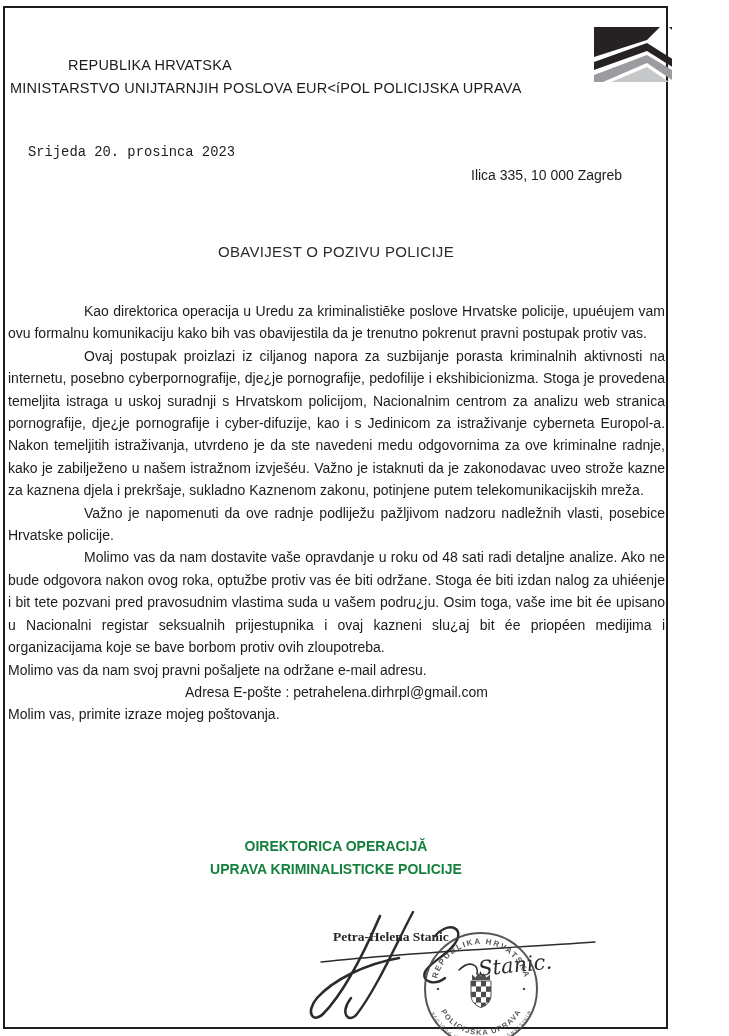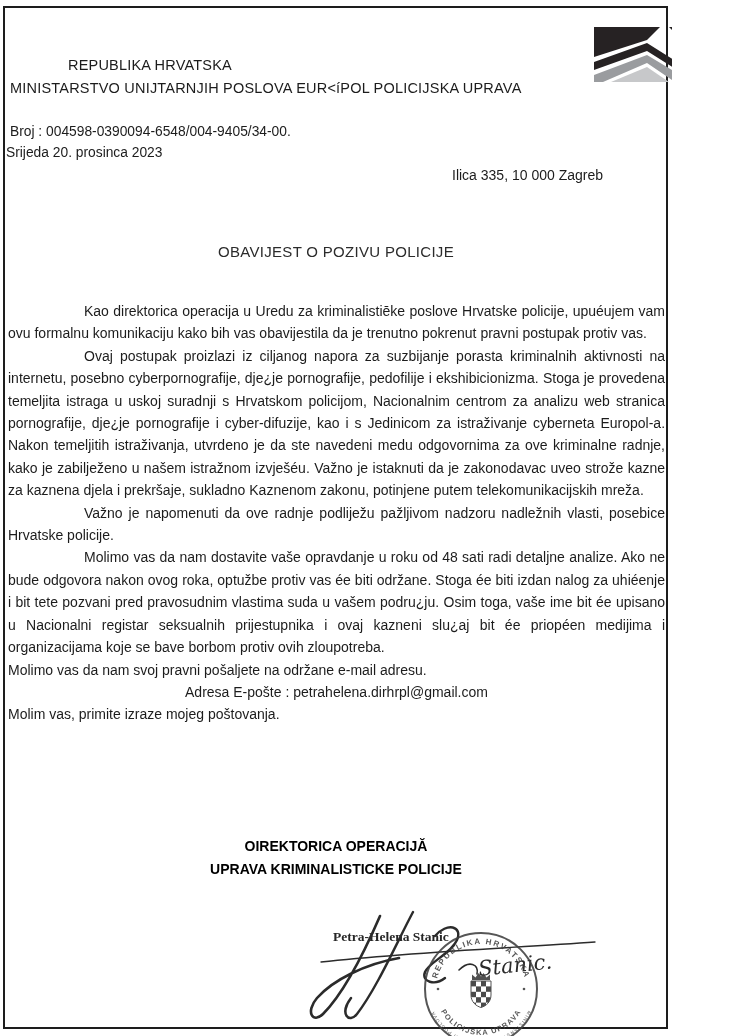--- a/index.html
+++ b/index.html
@@ -5,34 +5,34 @@
   html,body{margin:0;padding:0;background:#fff;}
   .page{
     position:relative;width:672px;height:1036px;background:#ffffff;
     overflow:hidden;font-family:"Liberation Sans",sans-serif;color:#1c1c1c;
   }
   .page-border{position:absolute;left:3px;top:6px;right:4px;bottom:7px;border:2px solid #1d1d1d;pointer-events:none;}
   .logo{position:absolute;left:590px;top:24px;width:96px;height:58px;}
   .org-line1{position:absolute;left:68px;top:57px;font-size:14.5px;letter-spacing:.2px;}
   .org-line2{position:absolute;left:10px;top:80px;font-size:14.5px;letter-spacing:.2px;white-space:nowrap;}
   .ref-number{position:absolute;left:10px;top:124px;font-size:13.8px;}
-  .date-line{position:absolute;left:6px;top:145px;font-size:13.8px;}
-  .address-line{position:absolute;right:69px;top:167px;font-size:14px;text-align:center;}
+  .date-line{position:absolute;left:28px;top:145px;font-size:13.8px;font-family:Liberation Mono, monospace;}
+  .address-line{position:absolute;right:50px;top:167px;font-size:14px;text-align:center;}
   .doc-title{position:absolute;left:0;right:0;top:243px;text-align:center;font-size:15px;font-weight:normal;letter-spacing:.3px;color:#2b2b2b;}
   .body-flow{position:absolute;left:8px;right:7px;top:300px;font-size:14px;line-height:22.4px;text-align:justify;}
   .body-flow p{margin:0;}
   .indent{text-indent:76px;}
   .p2{margin-top:21px;}
   .p3{margin-top:33px;}
   .p4{margin-top:19px;}
   .p5{margin-top:9px;text-align:left;}
   .email-line{margin-top:28px;text-align:center;}
   .closing-line{margin-top:9px;text-align:left;}
   .sq{text-decoration-style:wavy;text-decoration-color:#e23b2e;text-decoration-thickness:1px;text-underline-offset:3px;text-decoration-skip-ink:none;}
-  .role-block{position:absolute;left:0;right:0;top:835px;text-align:center;font-size:14px;font-weight:600;line-height:23px;color:#000000;}
+  .role-block{position:absolute;left:0;right:0;top:835px;text-align:center;font-size:14px;font-weight:600;line-height:23px;color:#15803d;}
   .signer-name{position:absolute;left:333px;top:929px;font-size:13.5px;font-weight:bold;color:#262626;font-family:Liberation Serif, serif;}
   .signature-svg{position:absolute;left:283px;top:910px;width:330px;height:126px;}
   .stamp{position:absolute;left:421px;top:929px;width:120px;height:120px;opacity:.88;}
 </style>
 </head>
 <body>
 
 <div class="page">
   <div class="page-border"></div>
 
@@ -40,21 +40,20 @@
     <polygon points="4,3 70,3 57,16 4,33" fill="#262223"></polygon>
     <polygon points="79,3 92,3 92,11 84,8" fill="#262223"></polygon>
     <polygon points="4,38 57,19 92,41 92,49 57,27 4,46" fill="#262223"></polygon>
     <polygon points="4,51 57,31 92,52 92,58 85,58 57,39 13,58 4,58" fill="#9a9c9f"></polygon>
     <polygon points="21,58 57,43 79,58" fill="#c7c8ca"></polygon>
   </svg>
 
   <div class="org-line1">REPUBLIKA HRVATSKA</div>
   <div class="org-line2"><span>MINISTARSTVO UNIJTARNJIH POSLOVA EUR&lt;</span><span class="sq">íPOL</span><span> POLICIJSKA UPRAVA</span></div>
 
-  <div class="ref-number">Broj : 004598-0390094-6548/004-9405/34-00.</div>
   <div class="date-line">Srijeda 20. prosinca 2023</div>
   <div class="address-line">Ilica 335, 10 000 Zagreb</div>
 
   <div class="doc-title">OBAVIJEST O POZIVU POLICIJE</div>
 
   <div class="body-flow">
     <p class="indent p1"><span>Kao direktorica operacija u Uredu za </span><span class="sq">kriminalistiēke</span><span> poslove Hrvatske policije, </span><span class="sq">upuéujem</span><span> vam ovu formalnu komunikaciju kako bih vas obavijestila da je trenutno pokrenut pravni postupak protiv vas.</span></p>
     <p class="indent p2"><span>Ovaj postupak proizlazi iz ciljanog napora za suzbijanje porasta kriminalnih aktivnosti na internetu, posebno </span><span class="sq">cyberpornografije</span><span>, </span><span class="sq">dje¿je</span><span> pornografije, pedofilije i ekshibicionizma. Stoga je provedena temeljita istraga u uskoj suradnji s Hrvatskom policijom, Nacionalnim centrom za analizu web stranica pornografije, </span><span class="sq">dje¿je</span><span> pornografije i </span><span class="sq">cyber</span><span>-difuzije, kao i s Jedinicom za istraživanje </span><span class="sq">cyberneta Europol-a</span><span>. Nakon temeljitih istraživanja, </span><span class="sq">utvrdeno</span><span> je da ste navedeni medu odgovornima za ove kriminalne radnje, kako je zabilježeno u našem istražnom </span><span class="sq">izvješéu</span><span>. Važno je istaknuti da je zakonodavac uveo strože kazne za kaznena djela i prekršaje, sukladno Kaznenom zakonu, </span><span class="sq">potinjene</span><span> putem telekomunikacijskih mreža.</span></p>
     <p class="indent p3"><span>Važno je napomenuti da ove radnje podliježu pažljivom nadzoru nadležnih vlasti, posebice Hrvatske policije.</span></p>
     <p class="indent p4"><span>Molimo vas da nam dostavite vaše opravdanje u roku od 48 sati radi detaljne analize. Ako ne bude odgovora nakon ovog roka, optužbe protiv vas </span><span class="sq">ée</span><span> biti održane. Stoga </span><span class="sq">ée</span><span> biti izdan nalog za </span><span class="sq">uhiéenje</span><span> i bit tete pozvani pred pravosudnim vlastima suda u vašem </span><span class="sq">podru¿ju</span><span>. Osim toga, vaše ime bit </span><span class="sq">ée</span><span> upisano u Nacionalni registar seksualnih prijestupnika i ovaj kazneni </span><span class="sq">slu¿aj</span><span> bit </span><span class="sq">ée</span><span> </span><span class="sq">priopéen</span><span> medijima i organizacijama koje se bave borbom protiv ovih zloupotreba.</span></p>

